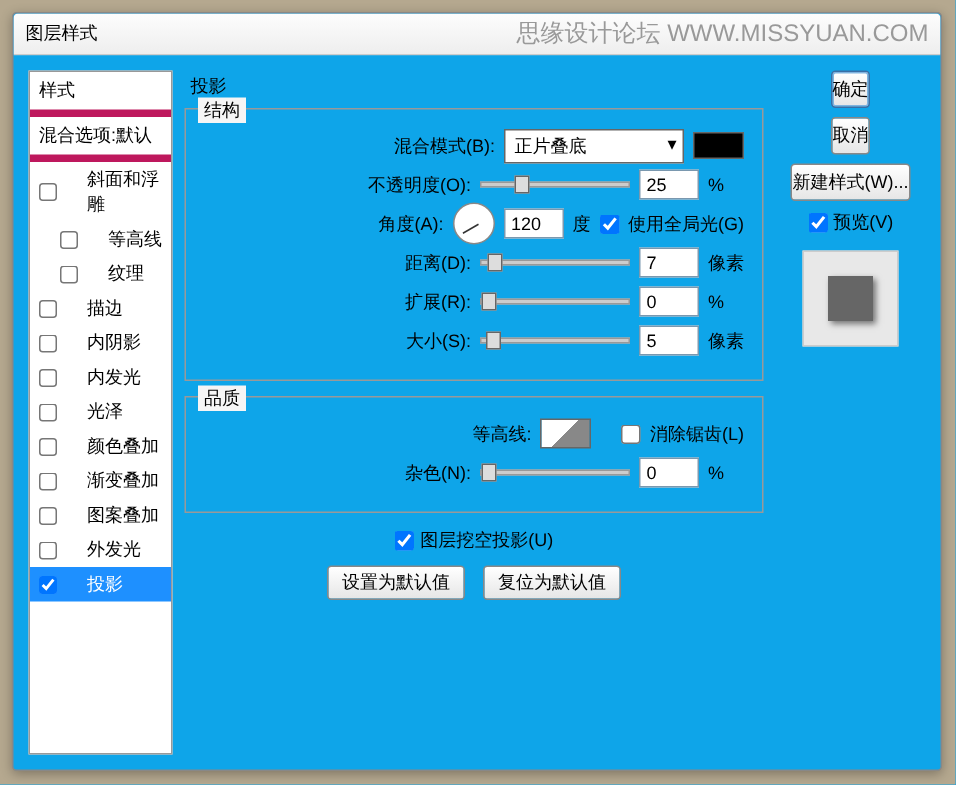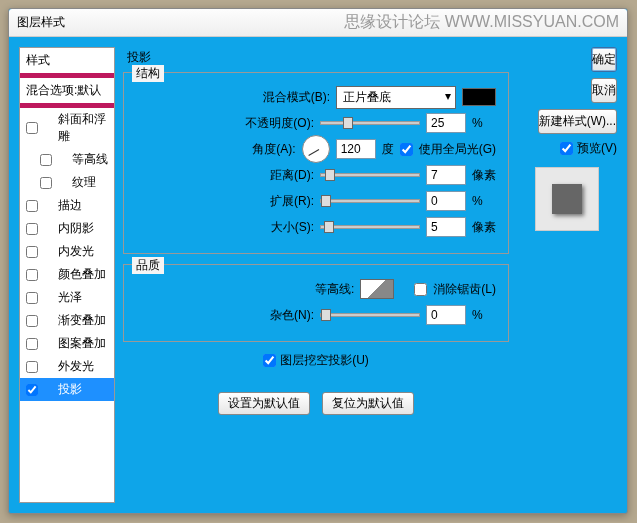--- a/index.html
+++ b/index.html
@@ -23,23 +23,23 @@
 .select { border:1px solid #666; background:#fff; padding:2px 18px 2px 6px; width:120px; position:relative; }
 .select:after { content:"▾"; position:absolute; right:4px; top:2px; }
 .swatch { width:34px; height:18px; background:#000; border:1px solid #666; }
 .slider { width:100px; height:4px; background:#ccc; position:relative; border:1px solid #999; }
 .slider .thumb { position:absolute; top:-5px; width:10px; height:12px; background:#ddd; border:1px solid #666; }
 .num { width:40px; border:1px solid #7a98af; background:#fff; padding:2px 4px; text-align:left; }
 .unit { width:24px; }
 .dial { width:28px; height:28px; border:1px solid #888; border-radius:50%; background:#fff; position:relative; }
 .dial:after { content:""; position:absolute; width:12px; height:1px; background:#333; top:13px; left:4px; transform:rotate(-30deg); transform-origin:right center; }
 .contour { width:34px; height:20px; border:1px solid #666; background:linear-gradient(135deg,#fff 49%,#888 50%); }
-.btnrow { display:flex; gap:12px; justify-content:center; margin-top:23px; }
+.btnrow { display:flex; gap:12px; justify-content:center; margin-top:8px; }
 .btn { border:1px solid #888; background:linear-gradient(#fff,#e6e6e6); border-radius:3px; padding:2px 0; width:92px; text-align:center; cursor:default; }
-.right { width:100px; display:flex; flex-direction:column; gap:6px; align-items:flex-end; }
+.right { width:100px; display:flex; flex-direction:column; gap:6px; align-items:center; }
 .rbtn { border:1px solid #888; background:linear-gradient(#fff,#e6e6e6); border-radius:3px; padding:3px 0; text-align:center; cursor:default; }
 .rbtn.primary { border:1px solid #3a6ea5; box-shadow:0 0 0 1px #7fb3e0 inset; }
 .preview { width:64px; height:64px; background:#e8e8e8; border:1px solid #ccc; margin:4px auto 0; display:flex; align-items:center; justify-content:center; }
 .preview .sq { width:30px; height:30px; background:#666; box-shadow:2px 2px 4px rgba(0,0,0,.5); }
 .cb { display:flex; align-items:center; gap:4px; justify-content:center; }
 .mid-title { padding:2px 4px 6px; }
 .knockout-row { display:flex; justify-content:center; gap:4px; margin:6px 0 4px; }
 </style>
 </head>
 <body>
@@ -72,25 +72,25 @@
       <div class="li">
           <input type="checkbox" style="">
           <span>内阴影</span>
         </div>
       <div class="li">
           <input type="checkbox" style="">
           <span>内发光</span>
         </div>
       <div class="li">
           <input type="checkbox" style="">
+          <span>光泽</span>
+        </div>
+      <div class="li">
+          <input type="checkbox" style="">
           <span>颜色叠加</span>
-        </div>
-      <div class="li">
-          <input type="checkbox" style="">
-          <span>光泽</span>
         </div>
       <div class="li">
           <input type="checkbox" style="">
           <span>渐变叠加</span>
         </div>
       <div class="li">
           <input type="checkbox" style="">
           <span>图案叠加</span>
         </div>
       <div class="li">

